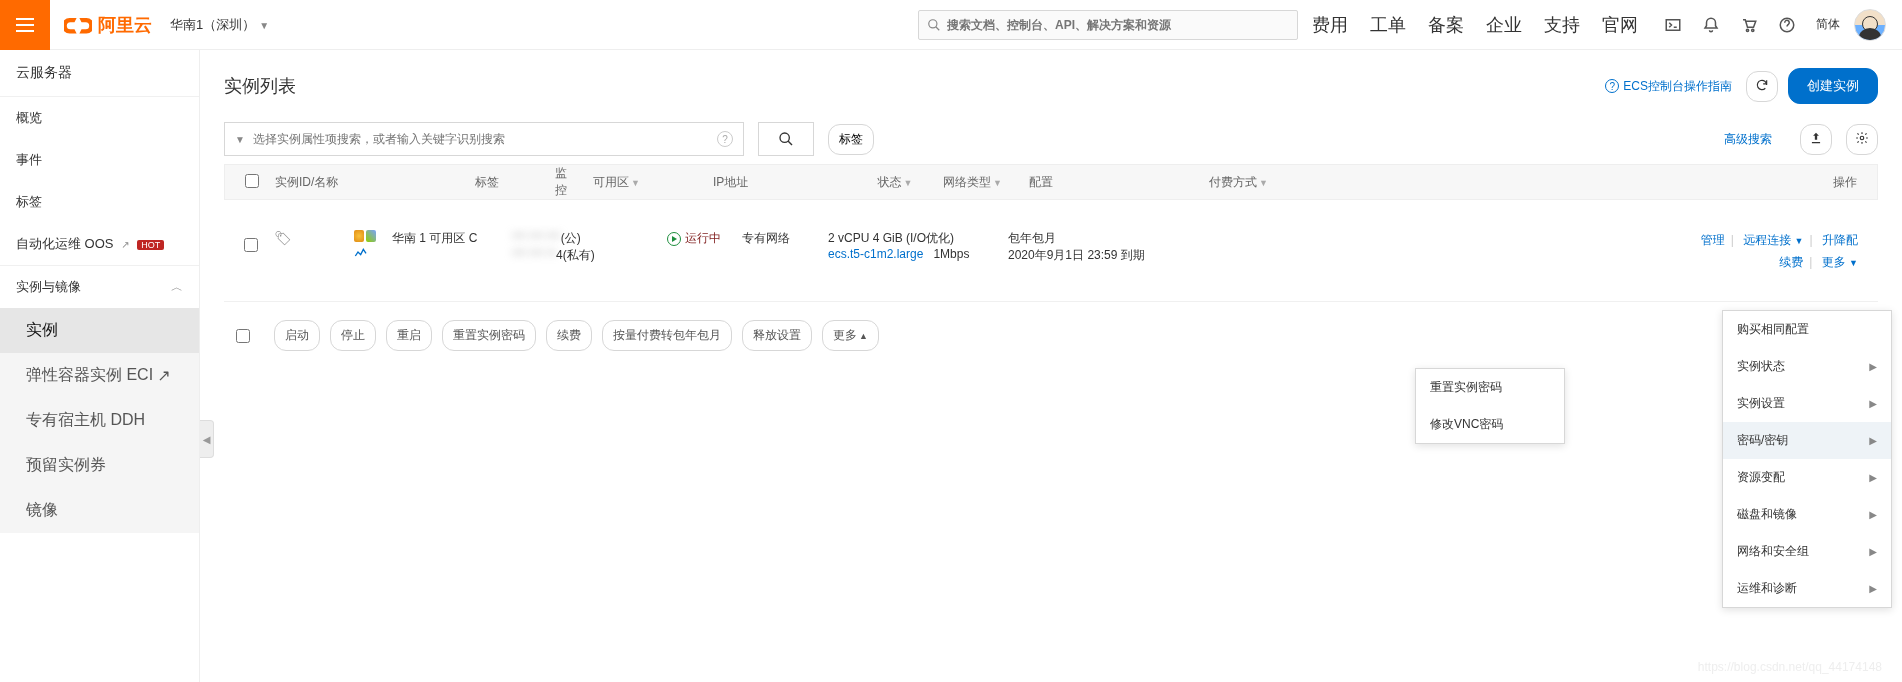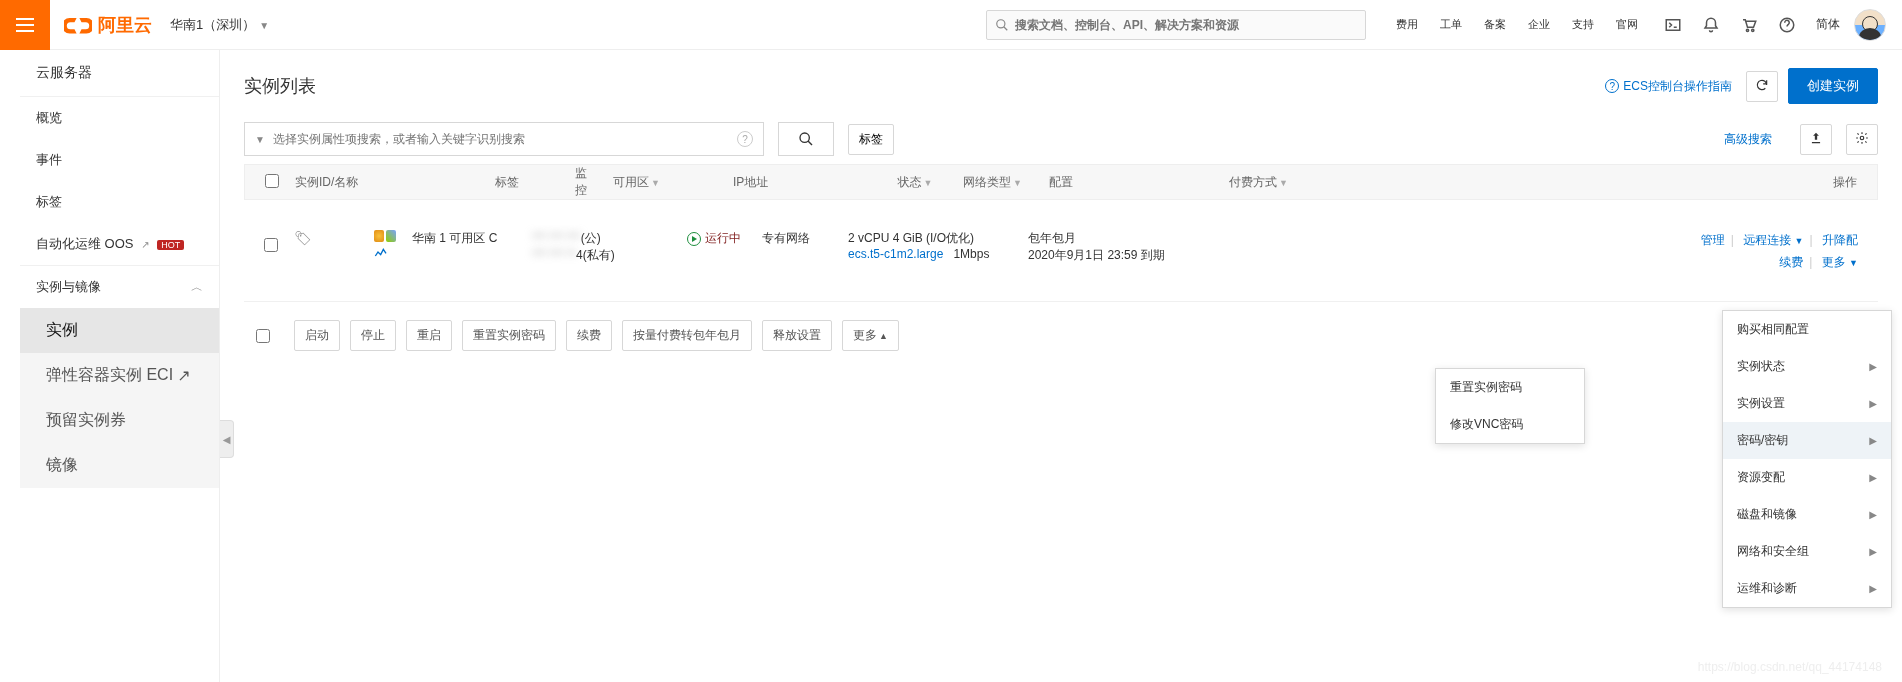--- a/index.html
+++ b/index.html
@@ -13,50 +13,50 @@
 .hamburger span::before, .hamburger span::after { content: ""; position: absolute; left: 0; }
 .hamburger span::before { top: -6px; }
 .hamburger span::after { top: 6px; }
 .logo { display: flex; align-items: center; margin-left: 14px; color: #ff6a00; font-weight: bold; font-size: 18px; }
 .logo-mark { width: 28px; height: 20px; margin-right: 6px; }
 .region { margin-left: 18px; font-size: 13px; color: #333; cursor: pointer; }
 .region .caret { margin-left: 4px; font-size: 10px; color: #888; }
 .searchbar { margin-left: auto; width: 380px; height: 30px; border: 1px solid #d7d7d7; border-radius: 2px; display: flex; align-items: center; padding: 0 8px; background: #fafafa; }
 .searchbar svg { width: 14px; height: 14px; stroke: #888; fill: none; }
 .searchbar input { border: 0; outline: 0; flex: 1; margin-left: 6px; font-size: 12px; color: #333; background: transparent; font-weight: bold; }
-.top-links { display: flex; align-items: center; gap: 22px; margin-left: 30px; font-size: 11px; }
+.top-links { display: flex; align-items: center; gap: 22px; margin-left: 14px; font-size: 18px; }
 .top-links span { cursor: pointer; }
 .top-icons { display: flex; align-items: center; gap: 20px; margin-left: 26px; }
 .top-icons .icon { width: 18px; height: 18px; display: flex; align-items: center; justify-content: center; cursor: pointer; color: #555; }
 .avatar { width: 32px; height: 32px; border-radius: 50%; background: linear-gradient(#f2e0c9 50%, #6db1ff 50%); border: 1px solid #ddd; margin-left: 14px; position: relative; overflow: hidden; cursor: pointer; }
 .avatar::before { content:""; position:absolute; top:6px; left:50%; transform:translateX(-50%); width:14px; height:14px; background:#f2e0c9; border-radius:50%; border:1px solid #333; }
 .avatar::after { content:""; position:absolute; bottom:-6px; left:50%; transform:translateX(-50%); width:22px; height:18px; background:#333; border-radius:50% 50% 0 0; }
 
 
-.layout { display: flex; position: relative; margin-left: 20px; }
+.layout { display: flex; position: relative; }
 .sidebar { width: 200px; border-right: 1px solid #eee; background: #fff; min-height: 632px; }
 .sidebar .svc-title { padding: 14px 16px; font-size: 14px; color: #333; border-bottom: 1px solid #f0f0f0; }
 .sidebar .nav { list-style: none; }
 .sidebar .nav > li { padding: 12px 16px; font-size: 13px; color: #333; cursor: pointer; border-bottom: 0; display: flex; align-items: center; justify-content: space-between; }
 .sidebar .nav > li.sep { border-bottom: 1px solid #f0f0f0; }
 .sidebar .nav > li .ext { color: #888; font-size: 10px; margin-left: 4px; }
 .sidebar .hot { background: #bf2623; color: #fff; font-size: 9px; padding: 0 4px; border-radius: 2px; margin-left: 4px; }
 .sidebar .sub { list-style: none; background: #f5f5f5; }
 .sidebar .sub li { padding: 12px 16px 12px 26px; font-size: 16px; color: #555; cursor: pointer; display:flex; align-items:center; }
 .sidebar .sub li.active { background: #e6e6e6; color: #111; }
 .sidebar .chev { font-size: 12px; color: #888; }
 .collapse-handle { position: absolute; left: 200px; top: 370px; width: 14px; height: 38px; background: #eee; border: 1px solid #ddd; border-left: 0; border-radius: 0 4px 4px 0; display: flex; align-items: center; justify-content: center; cursor: pointer; color: #999; font-size: 10px; }
 
 .main { flex: 1; padding: 18px 24px; position: relative; }
 .page-head { display: flex; align-items: center; margin-bottom: 18px; }
 .page-title { font-size: 18px; font-weight: 500; color: #333; }
 .page-head .spacer { flex: 1; }
 .guide { color: #0070cc; font-size: 12px; cursor: pointer; display:flex; align-items:center; }
 .guide .q { border:1px solid #0070cc; color:#0070cc; border-radius:50%; width:14px; height:14px; display:inline-flex; align-items:center; justify-content:center; font-size:10px; margin-right:4px; }
-.btn { border: 1px solid #d7d7d7; background: #fff; padding: 6px 10px; font-size: 12px; cursor: pointer; border-radius:2px; }
+.btn { border: 1px solid #d7d7d7; background: #fff; padding: 6px 10px; font-size: 12px; cursor: pointer; border-radius:12px; }
 .btn.icon-only { padding:6px 8px; }
 .btn-primary { background: #0070cc; color: #fff; border-color: #0070cc; padding: 8px 18px; font-size: 13px; }
 
 .filter-row { display: flex; align-items: center; gap: 14px; margin-bottom: 8px; }
 .filter-input { flex: 0 0 520px; height: 34px; border: 1px solid #d7d7d7; display: flex; align-items: center; padding: 0 10px; background:#fff; }
 .filter-input .caret { color:#888; font-size:10px; margin-right:8px; }
 .filter-input input { border:0; outline:0; flex:1; font-size:12px; color:#333; }
 .filter-input .clear { color:#aaa; border:1px solid #ccc; border-radius:50%; width:16px; height:16px; display:inline-flex; align-items:center; justify-content:center; font-size:10px; cursor:pointer; }
 .search-btn-box { width:56px; height:34px; border:1px solid #d7d7d7; display:flex; align-items:center; justify-content:center; cursor:pointer; }
 .adv-link { margin-left:auto; color:#0070cc; font-size:12px; cursor:pointer; }
@@ -200,20 +200,23 @@
     </ul>
     <ul class="sub">
       <li class="active">
           <span>实例</span>
         </li>
       <li>
           <span>弹性容器实例 ECI</span>
           <span class="ext" style="margin-left:4px;">↗</span>
         </li>
       <li>
+          <span>专有宿主机 DDH</span>
+        </li>
+      <li>
           <span>预留实例券</span>
         </li>
       <li>
           <span>镜像</span>
         </li>
     </ul>
   </div>
   <div class="collapse-handle">◀</div>
 
   <div class="main">

